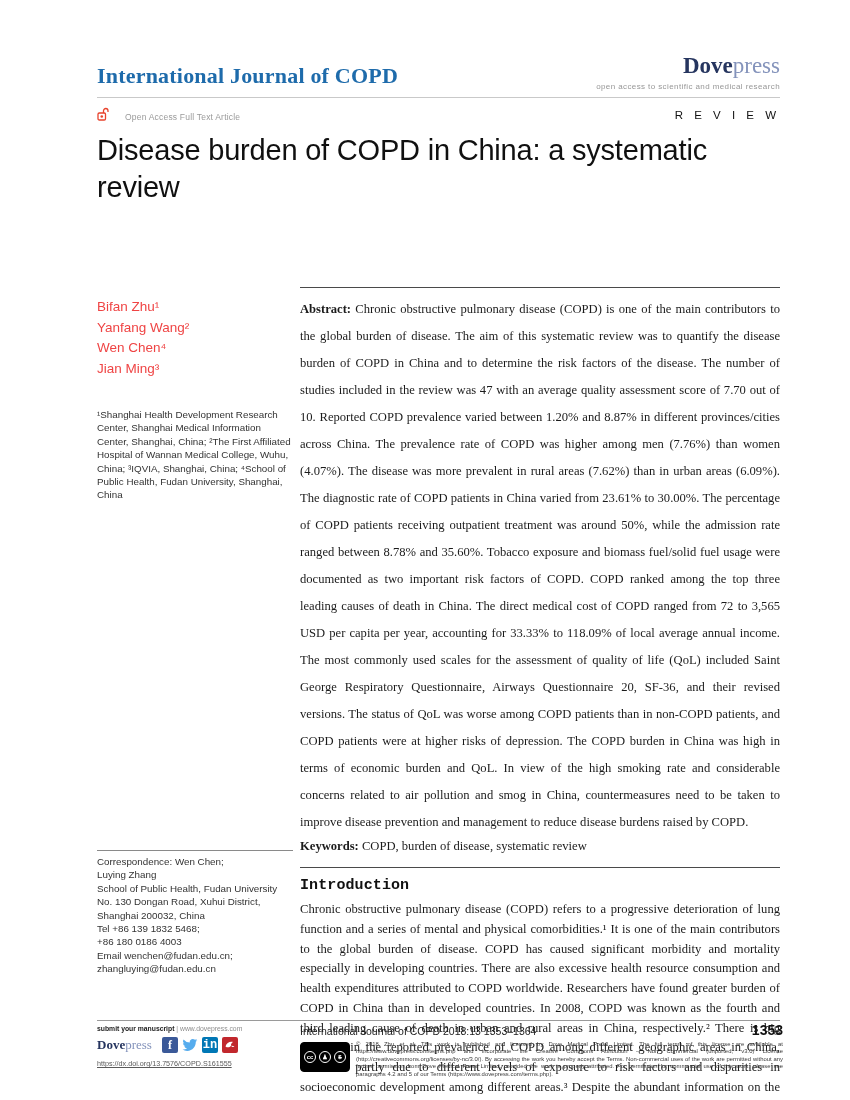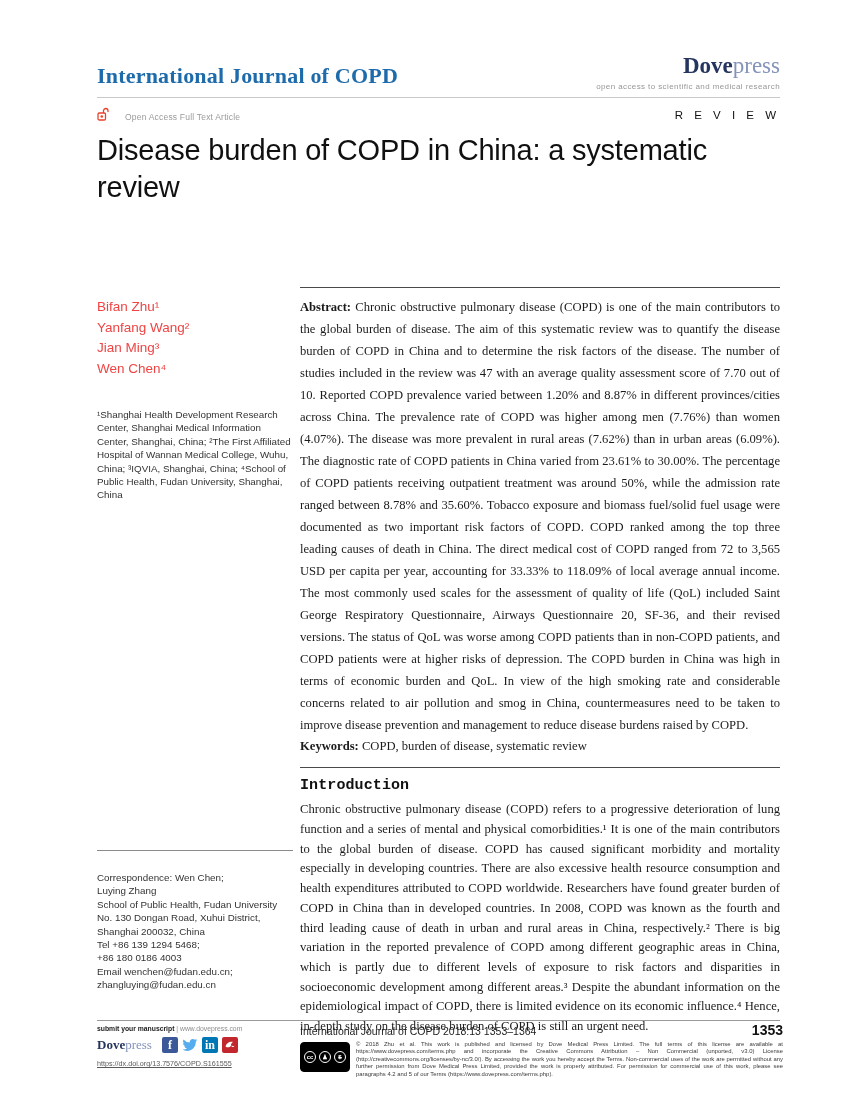--- a/index.html
+++ b/index.html
@@ -35,30 +35,30 @@
   }
   
   .authors { position:absolute; left:97px; top:297px; width:195px; }
   .author-line { font-size:13.5px; line-height:20.5px; color:#ef4444; }
   .affiliations {
     position:absolute; left:97px; top:408px; width:196px;
     font-size:9.8px; line-height:13.4px; color:#333;
   }
   .correspondence {
     position:absolute; left:97px; top:850px; width:196px;
-    border-top:1px solid #8a8a8a; padding-top:20px;
+    border-top:1px solid #8a8a8a; padding-top:4px;
     font-size:9.8px; line-height:13.4px; color:#333;
   }
   
   .right-col { position:absolute; left:300px; top:287px; width:480px; }
   .rule-dark { height:1px; background:#4a4a4a; }
   .abstract, .keywords-line, .intro-text {
     font-family:"Liberation Serif", serif; font-size:12.6px; color:#1b1b1b;
   }
-  .abstract { margin-top:8px; line-height:22px; text-align:justify; }
+  .abstract { margin-top:8px; line-height:27px; text-align:justify; }
   .abstract .lbl, .keywords-line .lbl { font-weight:700; font-family:"Liberation Serif", serif; }
   .keywords-line { margin-top:1px; line-height:19.3px; }
   .right-col .rule2 { margin-top:11px; }
   .section-heading {
     margin-top:9px; font-family:Liberation Mono, monospace;
     font-size:15px; font-weight:700; color:#111; letter-spacing:0.1px;
   }
   .intro-text { margin-top:6px; line-height:19.7px; text-align:justify; }
   
   .footer-rule { position:absolute; left:97px; right:70px; top:1020px; height:1px; background:#9a9a9a; }
@@ -66,21 +66,21 @@
   .submit-line { font-size:6.8px; color:#8d8d8d; }
   .submit-line .bold { font-weight:700; color:#1c1c1c; }
   .footer-logo-row { display:flex; align-items:center; margin-top:5px; gap:10px; }
   .footer-logo { font-family:"Liberation Serif", serif; font-size:13px; }
   .footer-logo .dove { color:#26355f; font-weight:700; }
   .footer-logo .press { color:#8493bb; }
   .social-row { display:flex; gap:4px; align-items:center; }
   .icon-sq { width:16px; height:16px; border-radius:2px; display:flex; align-items:center; justify-content:center; }
   .fb { background:#3b5998; color:#fff; font-family:"Liberation Serif", serif; font-weight:700; font-size:12px; }
   .tw { background:transparent; }
-  .li { background:#0077b5; color:#fff; font-weight:700; font-size:12px; font-family:Liberation Serif, serif; }
+  .li { background:#0077b5; color:#fff; font-weight:700; font-size:12px; font-family:Liberation Mono, monospace; }
   .dv { background:#c1272d; }
   .doi-line { margin-top:6px; font-size:7.2px; color:#5a5a5a; text-decoration:underline; }
   .footer-right { position:absolute; left:300px; top:1022px; width:483px; }
   .journal-cite-row { display:flex; justify-content:space-between; align-items:baseline; }
   .journal-cite { font-size:10.5px; color:#222; }
   .page-number { font-size:14px; font-weight:700; color:#111; }
   .license-row { margin-top:3px; }
   .cc-badge {
     float:left; width:50px; height:30px; margin-right:6px; margin-top:1px;
     background:#000; border-radius:4px; border:1px solid #000;
@@ -118,32 +118,32 @@
     </span>
     <span class="oa-label">Open Access Full Text Article</span>
   </div>
   <div class="article-type">R E V I E W</div>
 
   <h1 class="article-title">Disease burden of COPD in China: a systematic review</h1>
 
   <div class="authors">
     <div class="author-line">Bifan Zhu¹</div>
     <div class="author-line">Yanfang Wang²</div>
+    <div class="author-line">Wen Chen⁴</div>
     <div class="author-line">Jian Ming³</div>
-    <div class="author-line">Wen Chen⁴</div>
   </div>
   <div class="affiliations">¹Shanghai Health Development Research Center, Shanghai Medical Information Center, Shanghai, China; ²The First Affiliated Hospital of Wannan Medical College, Wuhu, China; ³IQVIA, Shanghai, China; ⁴School of Public Health, Fudan University, Shanghai, China</div>
 
   <div class="correspondence">
     <div>Correspondence: Wen Chen;</div>
     <div>Luying Zhang</div>
     <div>School of Public Health, Fudan University</div>
     <div>No. 130 Dongan Road, Xuhui District,</div>
     <div>Shanghai 200032, China</div>
-    <div>Tel +86 139 1294 5468;</div>
+    <div>Tel +86 139 1832 5468;</div>
     <div>+86 180 0186 4003</div>
     <div>Email wenchen@fudan.edu.cn;</div>
     <div>zhangluying@fudan.edu.cn</div>
   </div>
 
   <div class="right-col">
     <div class="rule-dark"></div>
     <p class="abstract"><span class="lbl">Abstract:</span><span> Chronic obstructive pulmonary disease (COPD) is one of the main contributors to the global burden of disease. The aim of this systematic review was to quantify the disease burden of COPD in China and to determine the risk factors of the disease. The number of studies included in the review was 47 with an average quality assessment score of 7.70 out of 10. Reported COPD prevalence varied between 1.20% and 8.87% in different provinces/cities across China. The prevalence rate of COPD was higher among men (7.76%) than women (4.07%). The disease was more prevalent in rural areas (7.62%) than in urban areas (6.09%). The diagnostic rate of COPD patients in China varied from 23.61% to 30.00%. The percentage of COPD patients receiving outpatient treatment was around 50%, while the admission rate ranged between 8.78% and 35.60%. Tobacco exposure and biomass fuel/solid fuel usage were documented as two important risk factors of COPD. COPD ranked among the top three leading causes of death in China. The direct medical cost of COPD ranged from 72 to 3,565 USD per capita per year, accounting for 33.33% to 118.09% of local average annual income. The most commonly used scales for the assessment of quality of life (QoL) included Saint George Respiratory Questionnaire, Airways Questionnaire 20, SF-36, and their revised versions. The status of QoL was worse among COPD patients than in non-COPD patients, and COPD patients were at higher risks of depression. The COPD burden in China was high in terms of economic burden and QoL. In view of the high smoking rate and considerable concerns related to air pollution and smog in China, countermeasures need to be taken to improve disease prevention and management to reduce disease burdens raised by COPD.</span></p>
     <p class="keywords-line"><span class="lbl">Keywords:</span><span> COPD, burden of disease, systematic review</span></p>
     <div class="rule-dark rule2"></div>

